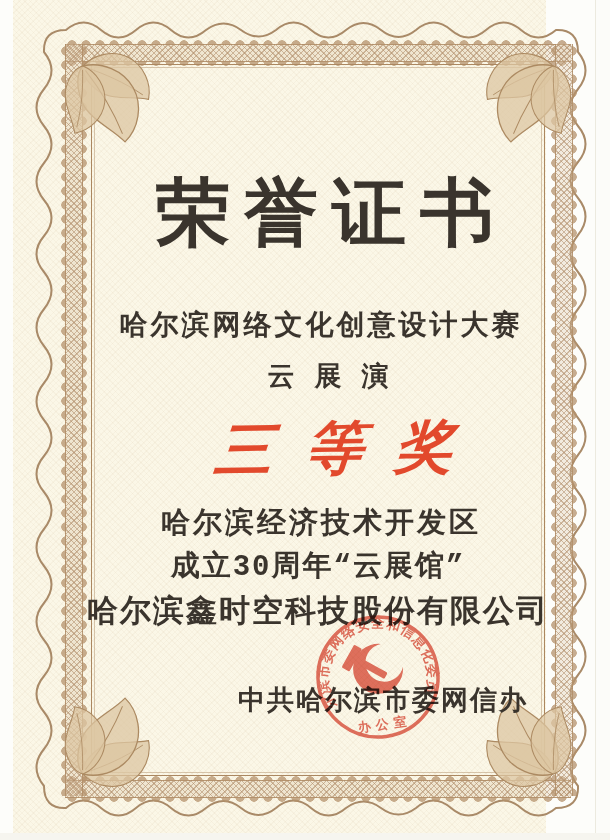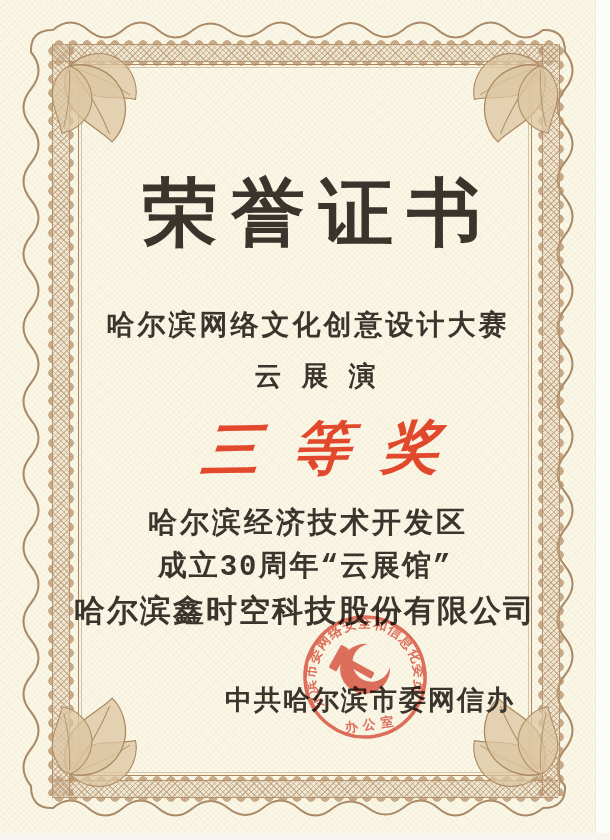--- a/index.html
+++ b/index.html
@@ -3,21 +3,21 @@
 <meta charset="utf-8">
 <style>
   html,body{margin:0;padding:0;}
   body{
     width:610px;height:840px;position:relative;overflow:hidden;
     background:#fdfdfa;
     font-family:"Liberation Serif","DejaVu Serif",serif;
   }
   
   .paper{
-    position:absolute;left:0;top:0;width:596px;height:833px;
+    position:absolute;left:13px;top:0;width:533px;height:833px;
     background-color:#fbf7e7;
     background-image:
       repeating-linear-gradient(45deg, rgba(190,160,120,.07) 0 1px, rgba(0,0,0,0) 1px 4px),
       repeating-linear-gradient(-45deg, rgba(190,160,120,.07) 0 1px, rgba(0,0,0,0) 1px 4px);
   }
   .scan-edge-right{position:absolute;right:0;top:0;width:14px;height:840px;background:#fcfcf9;border-left:1px solid #eceadf;}
   .scan-edge-bottom{position:absolute;left:0;bottom:0;width:610px;height:7px;background:#f6f5ef;}
 
   
   .wavy-line{position:absolute;left:0;top:0;pointer-events:none;}

